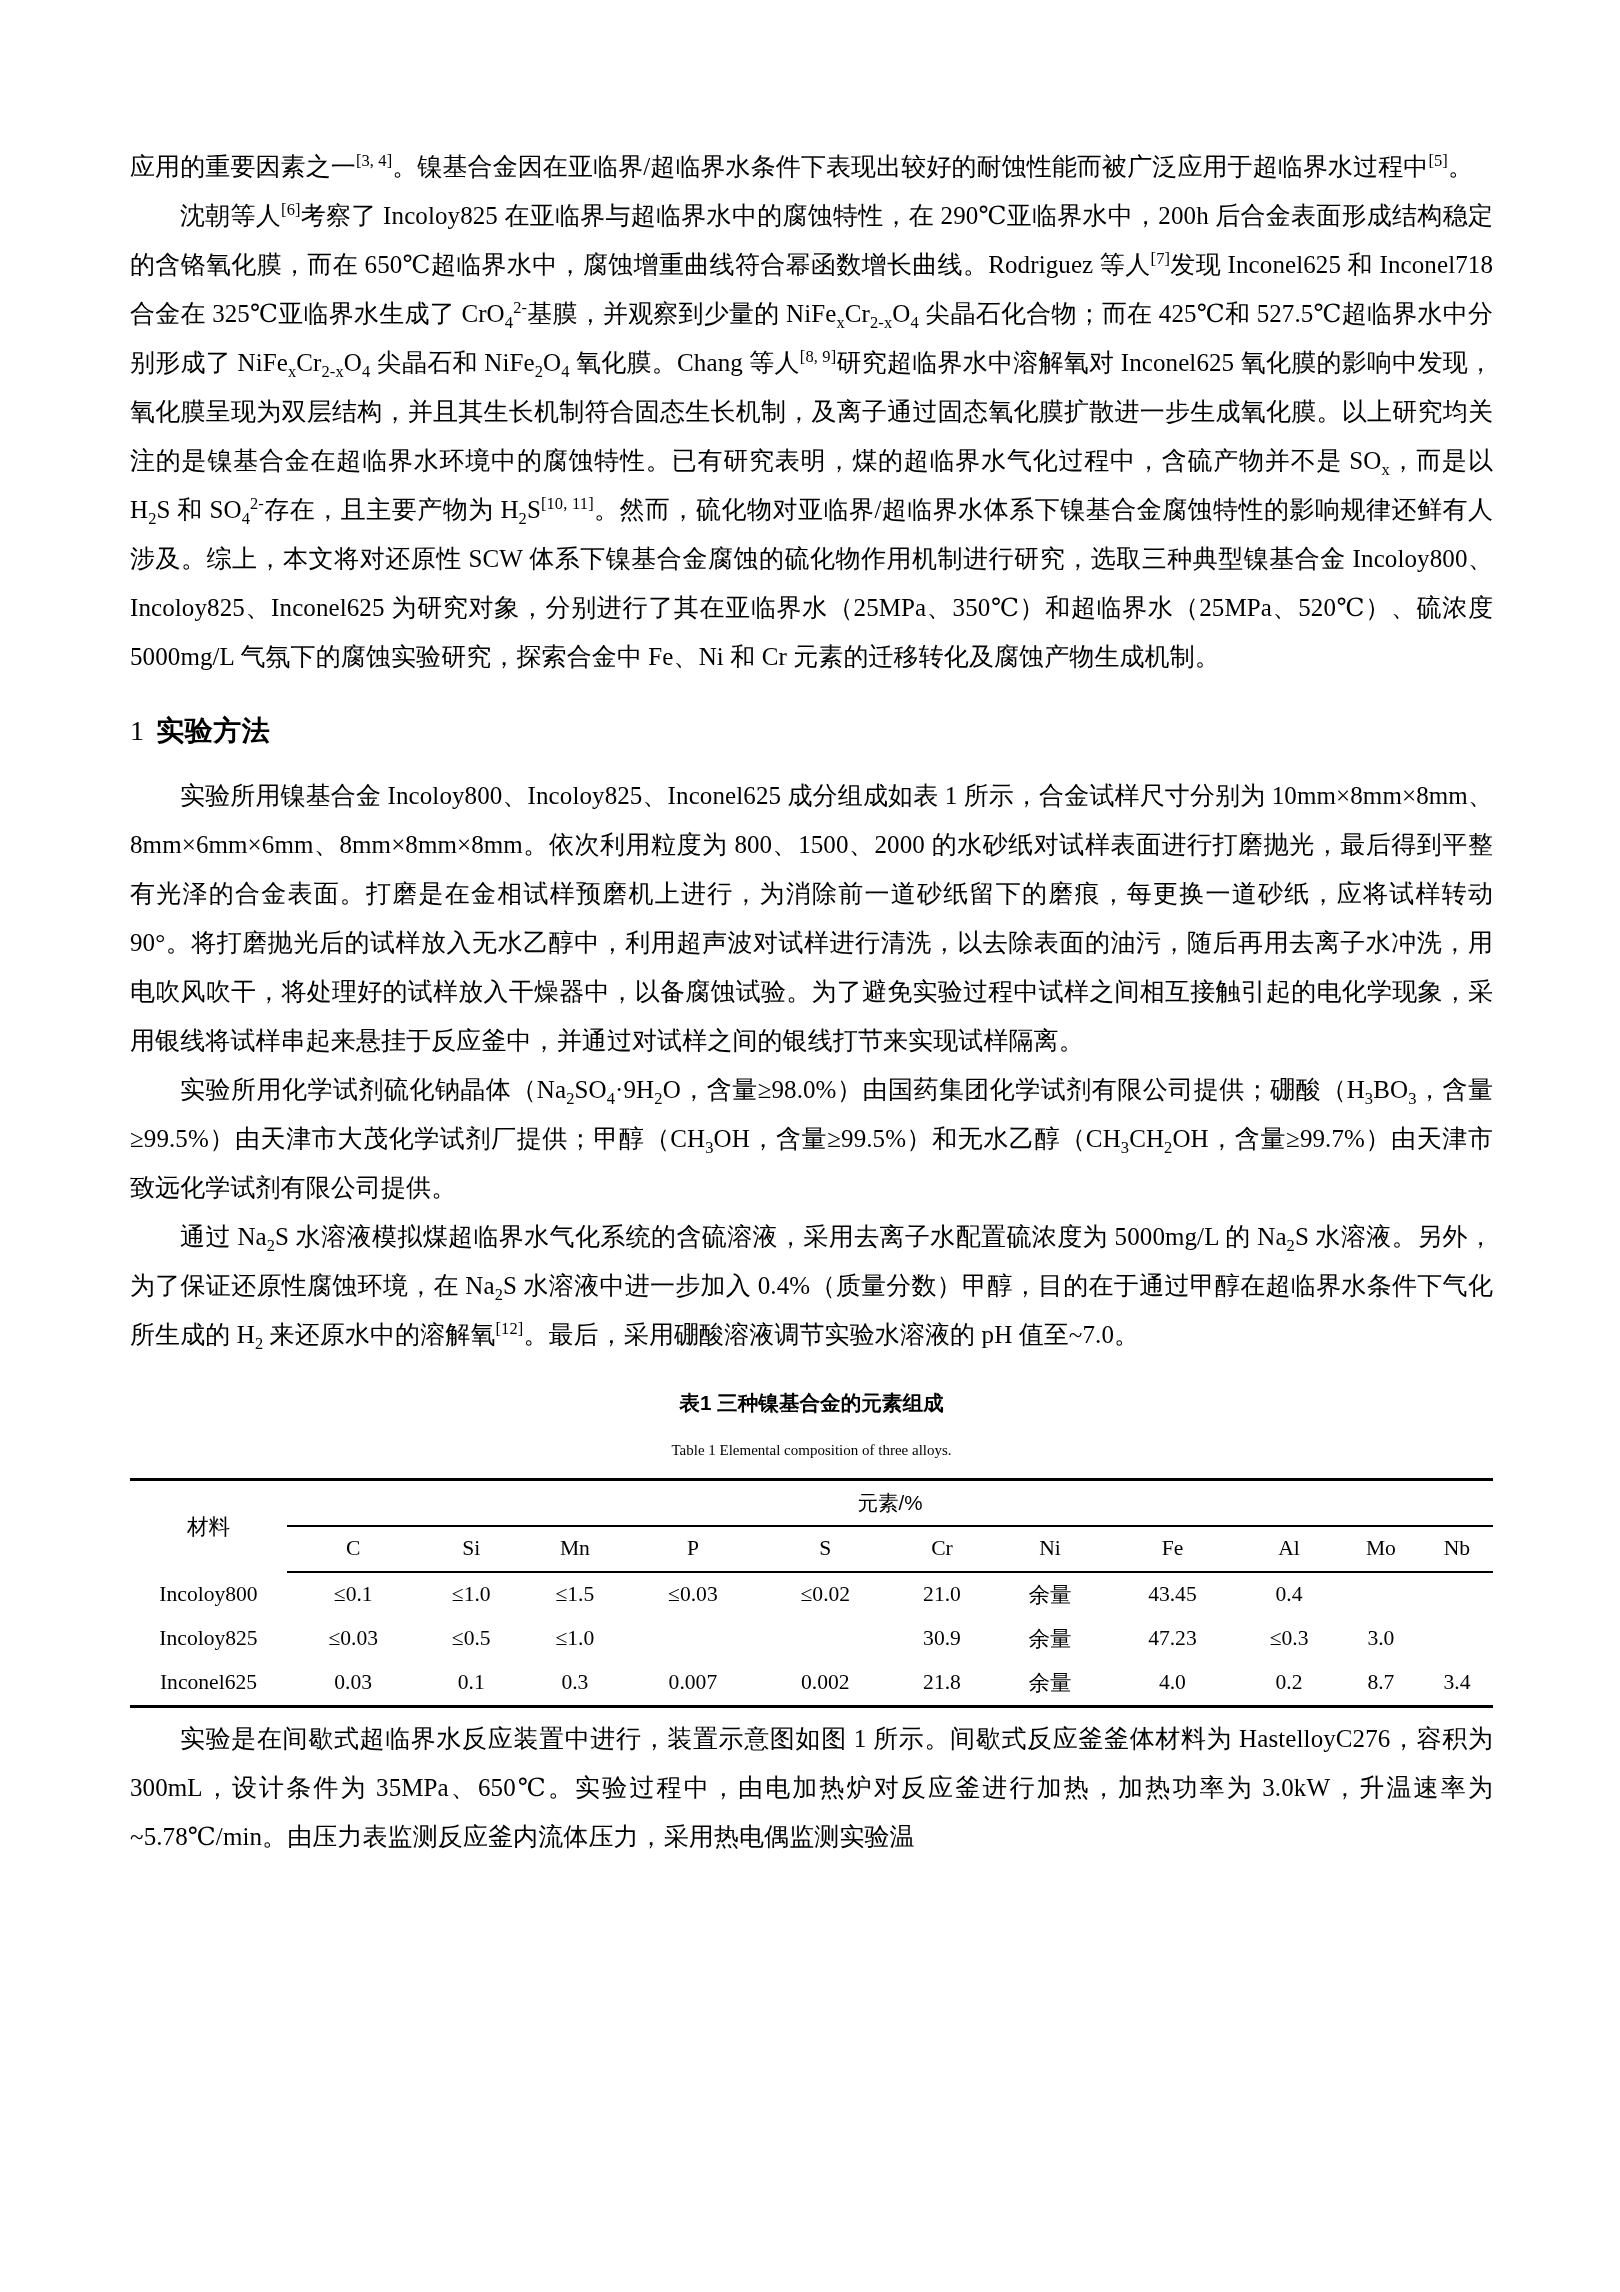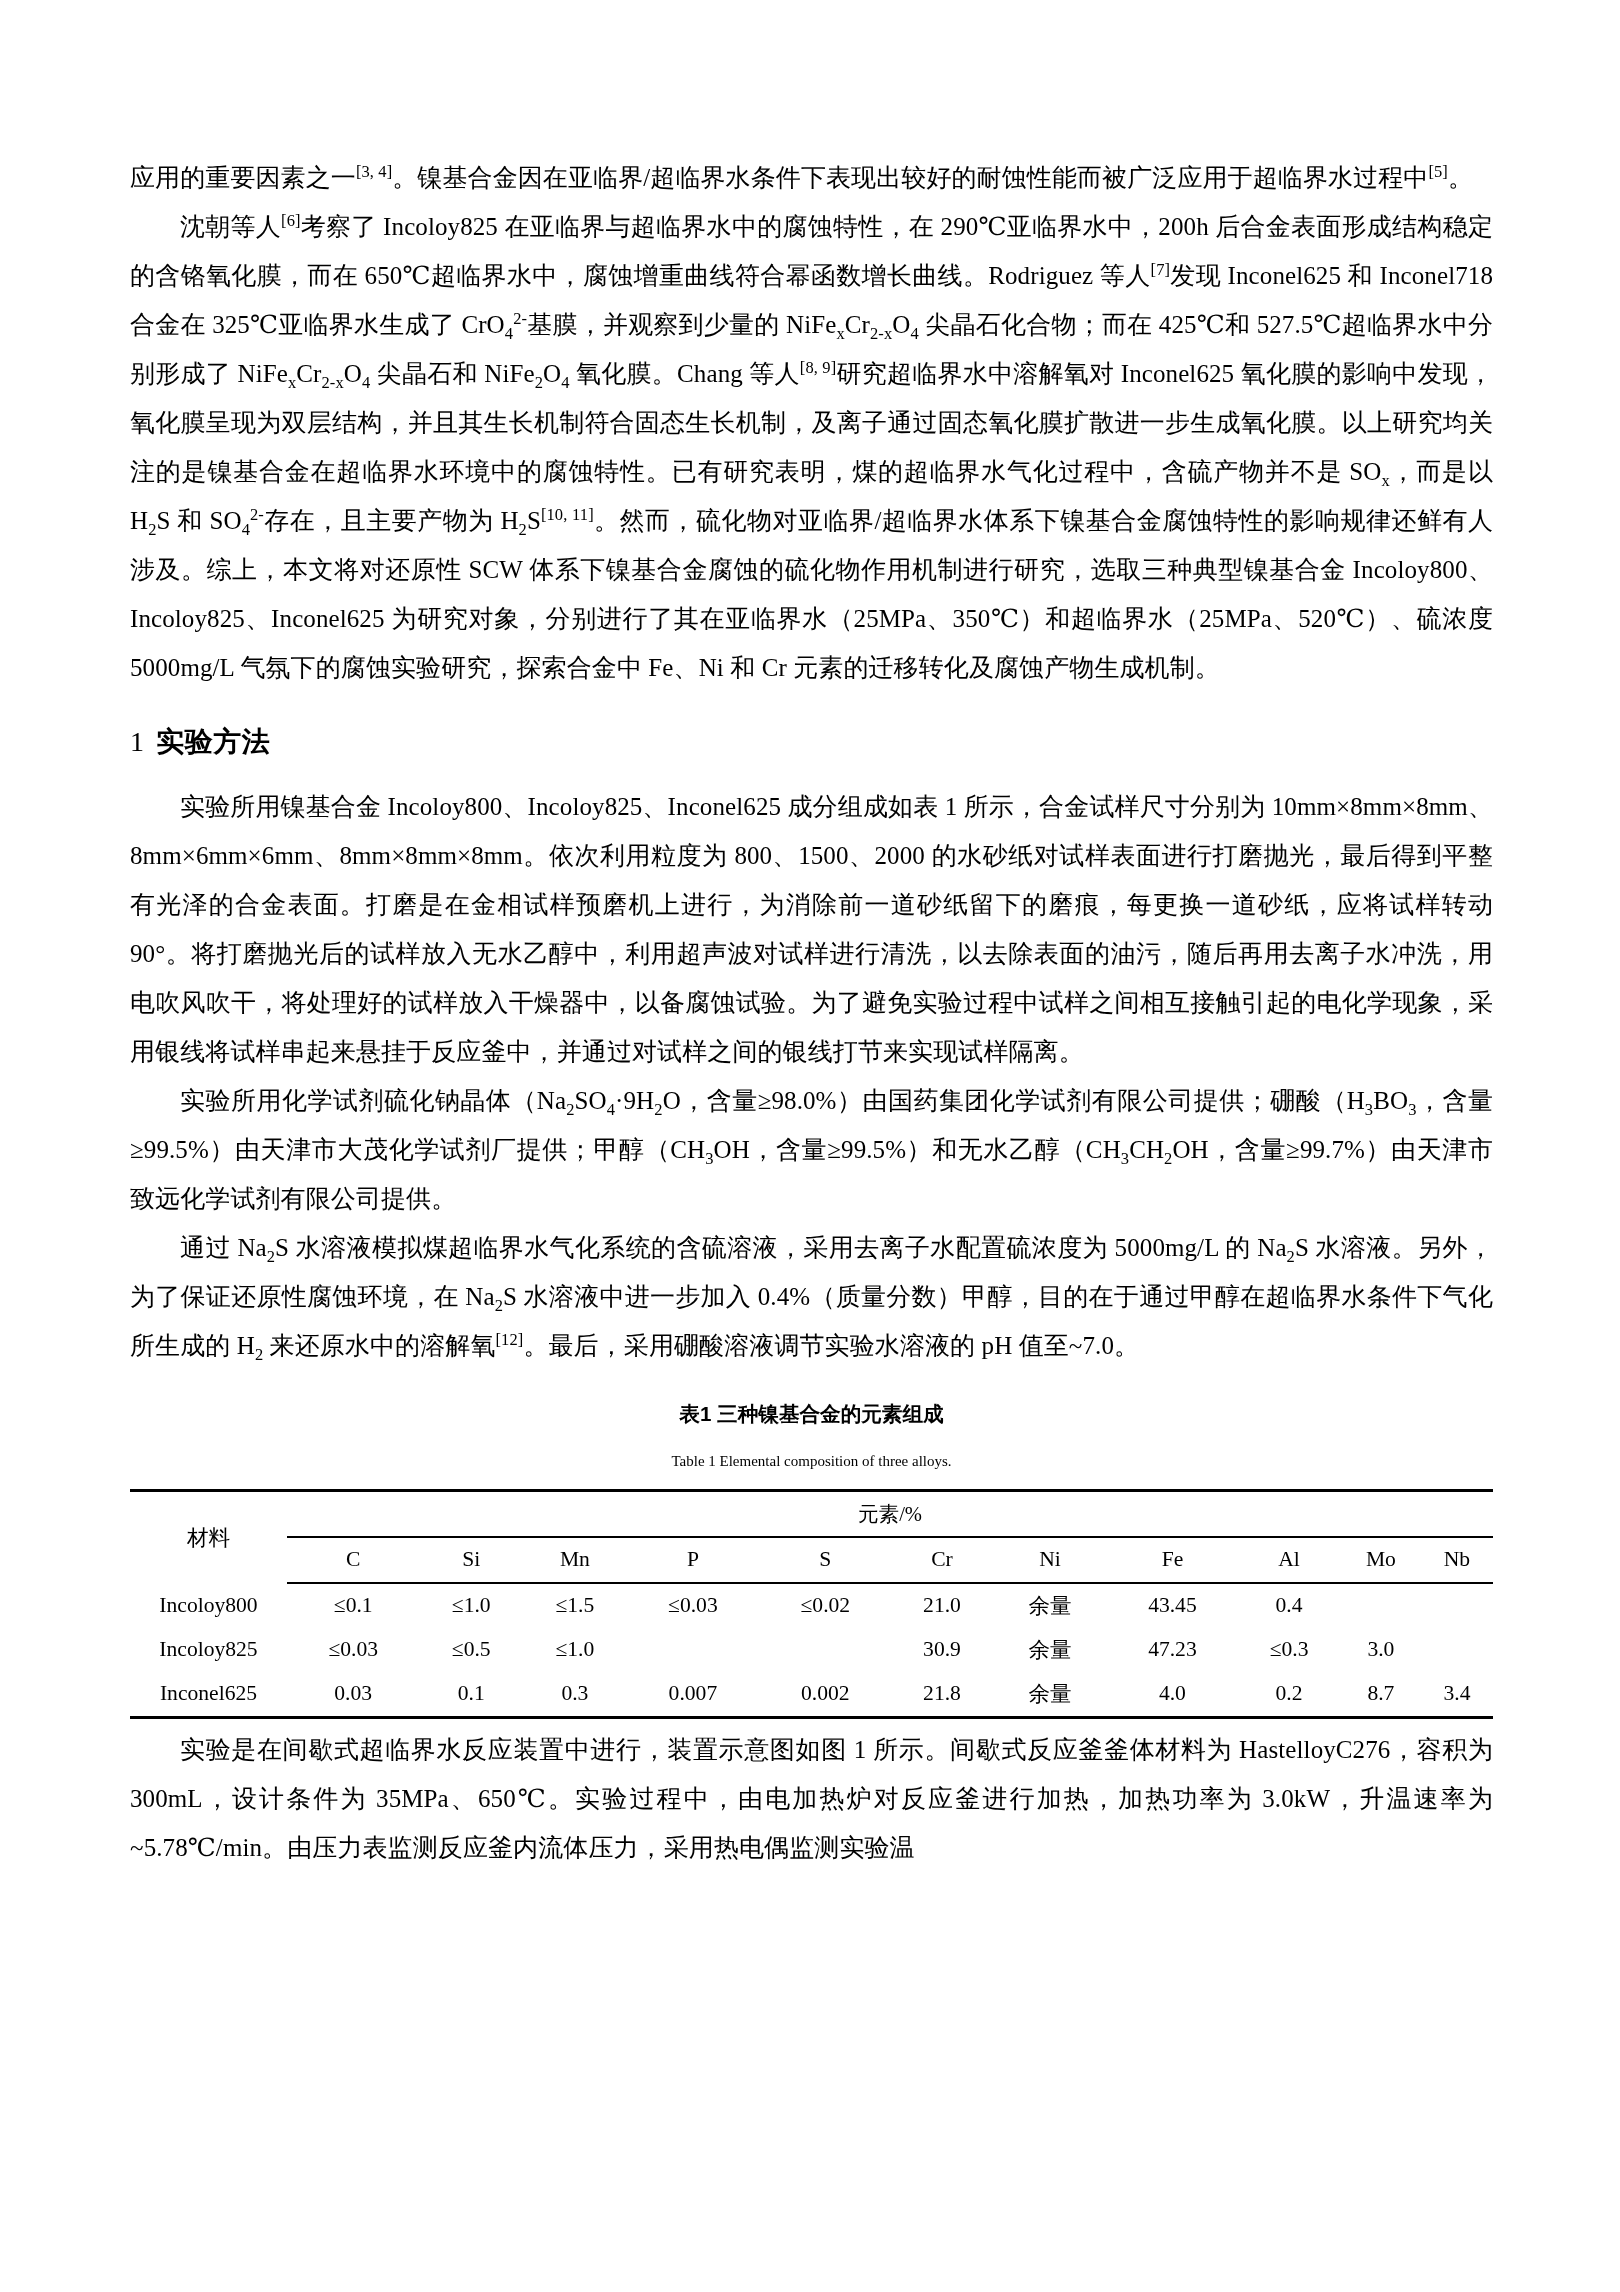--- a/index.html
+++ b/index.html
@@ -13,21 +13,21 @@
     height: 2293px;
     background: #ffffff;
     margin: 0 auto;
     font-family: "Liberation Serif", "DejaVu Serif", serif;
     color: #000000;
     overflow: hidden;
   }
   .body-col {
     position: absolute;
     left: 130px;
-    top: 153px;
+    top: 142px;
     width: 1363px;
   }
   p.para {
     margin: 0;
     font-size: 25px;
     line-height: 49px;
     text-align: justify;
     text-justify: inter-character;
     text-indent: 0;
     letter-spacing: 0.1px;
@@ -102,21 +102,21 @@
     text-align: center;
     font-family: "Liberation Sans", "DejaVu Sans", serif;
   }
   tr.span-row td.span-elem {
     border-bottom: 2px solid #000;
     font-family: "Liberation Sans", "DejaVu Sans", serif;
     font-size: 20.6px;
   }
   tr.span-row td.blank-mat { border-bottom: none; }
   .cjk {
-    font-family: Liberation Serif, serif;
+    font-family: Liberation Sans, sans-serif;
   }
 </style>
 </head>
 <body>
 
 <div class="page">
   <div class="body-col">
 
     <p class="para">应用的重要因素之一<sup>[3, 4]</sup>。镍基合金因在亚临界/超临界水条件下表现出较好的耐蚀性能而被广泛应用于超临界水过程中<sup>[5]</sup>。</p>
 

